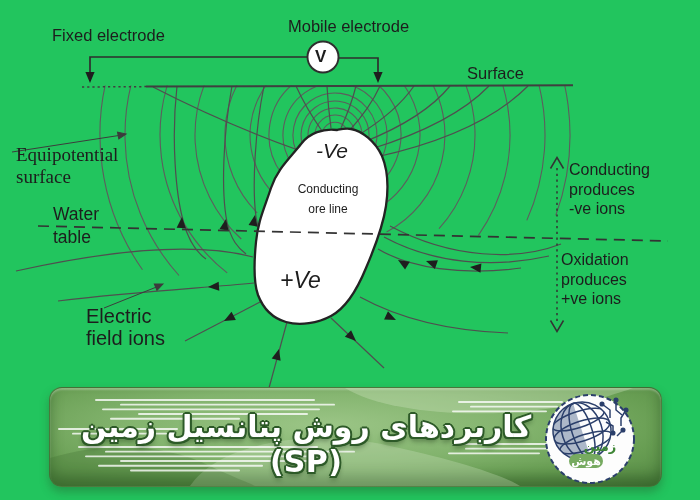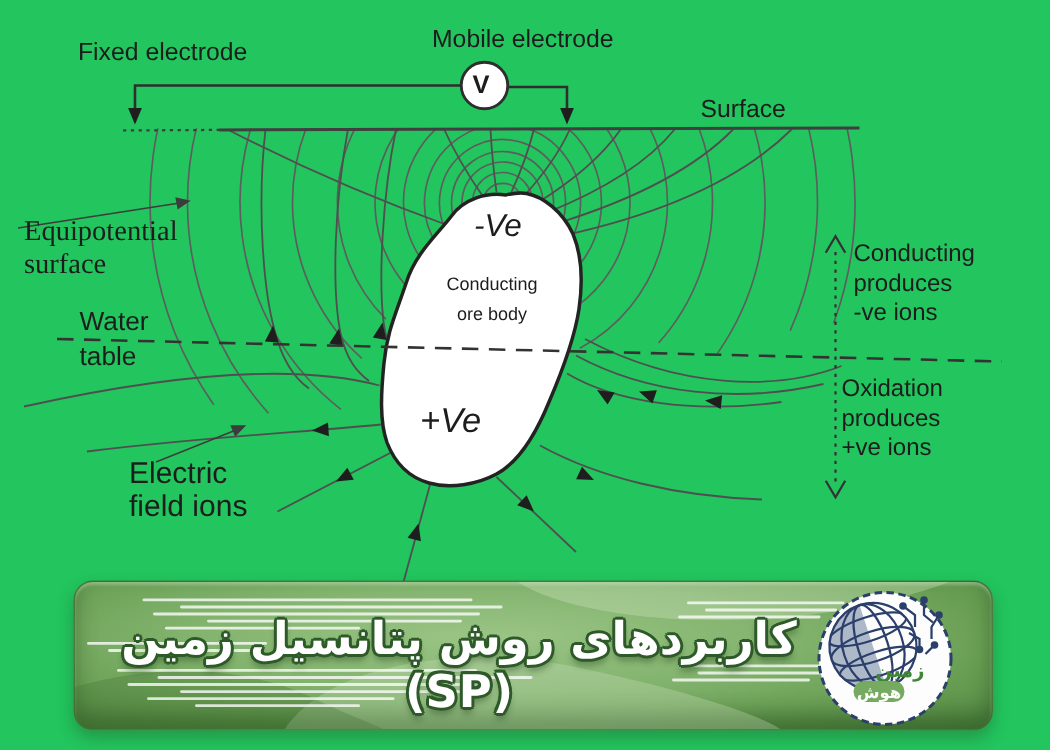--- a/index.html
+++ b/index.html
@@ -146,21 +146,21 @@
 
   <div class="lbl sans" style="left:86px;top:305px;font-size:20px;line-height:22px;">
     <div>Electric</div>
     <div>field ions</div>
   </div>
 
   <div class="lbl sans" style="left:316px;top:139px;font-size:21px;font-style:italic;">-Ve</div>
 
   <div class="lbl sans" style="left:281px;top:179px;width:94px;text-align:center;font-size:12px;line-height:20px;">
     <div>Conducting</div>
-    <div>ore body</div>
+    <div>ore line</div>
   </div>
 
   <div class="lbl sans" style="left:280px;top:267px;font-size:23px;font-style:italic;">+Ve</div>
 
   <div class="lbl sans" style="left:569px;top:160px;font-size:16px;line-height:19.5px;">
     <div>Conducting</div>
     <div>produces</div>
     <div>-ve ions</div>
   </div>
 

